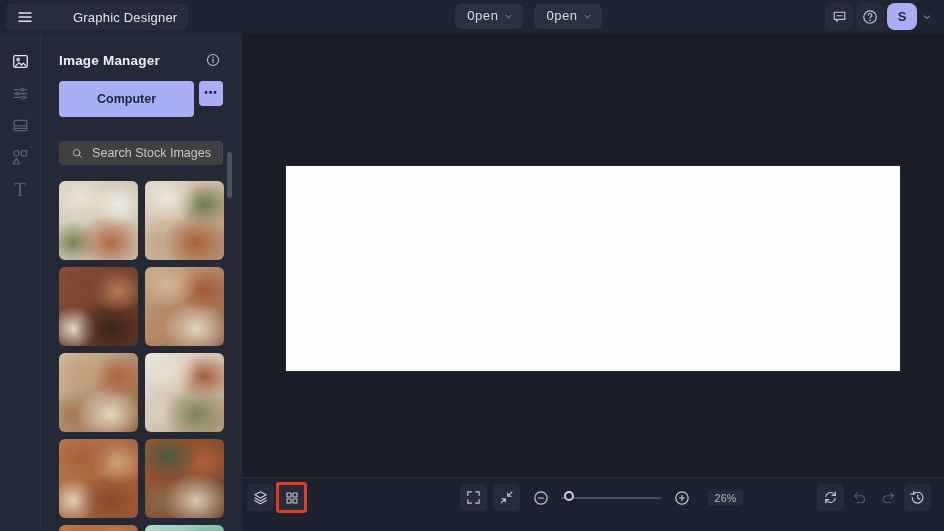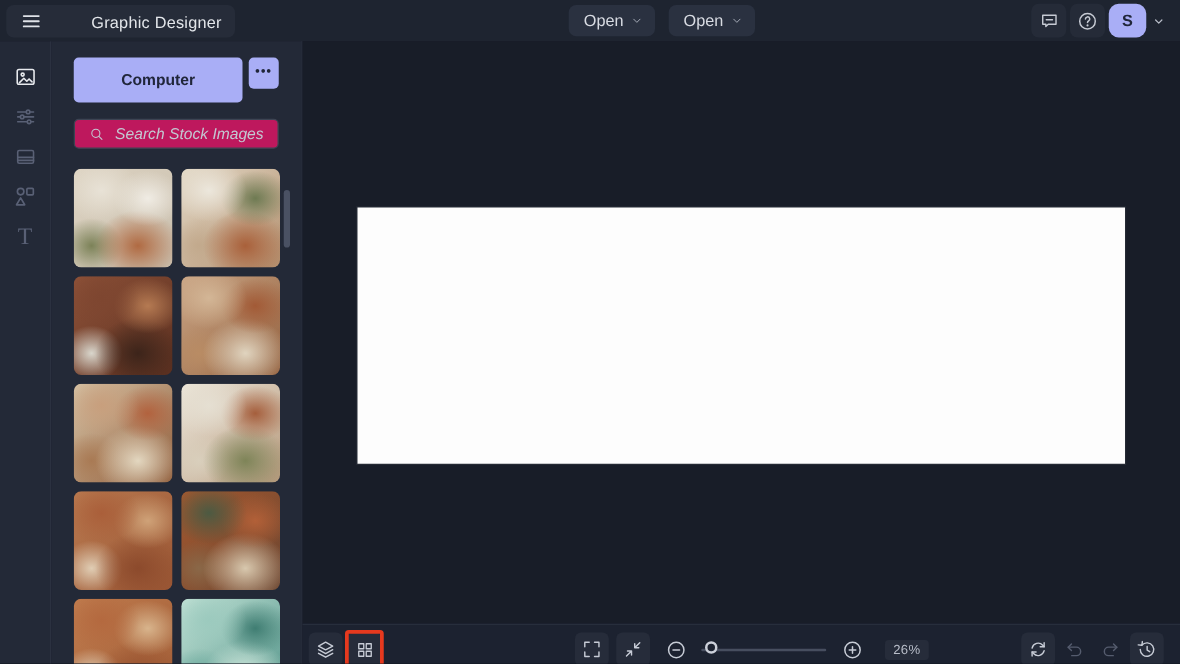--- a/index.html
+++ b/index.html
@@ -18,21 +18,21 @@
     position:relative; height:33px; background:#1e2430;
     display:flex; align-items:center;
   }
   .menu-group {
     position:absolute; left:5px; top:4px; height:26px;
     display:flex; align-items:center; gap:9px; padding:0 11px;
     background:#262c39; border-radius:6px; border:none; cursor:pointer;
     color:#dfe2e8;
   }
   .app-title { font-size:13px; color:#e3e6ea; letter-spacing:.2px;margin-left:30px; }
-  .tb-center { position:absolute; left:455px; top:4px; display:flex; gap:11px; }
+  .tb-center { position:absolute; left:455px; top:4px; display:flex; gap:11px;font-family:Liberation Mono, monospace; }
   .tb-btn {
     height:25px; padding:0 9px 0 12px; display:flex; align-items:center; gap:5px;
     background:#2a3140; border:none; border-radius:6px; color:#d8dbe2;
     font-size:13px; font-family:inherit; cursor:pointer;
   }
   .tb-btn .chev { color:#aeb3bf; }
   .tb-right { position:absolute; right:10px; top:3px; display:flex; align-items:center; gap:3px; }
   .icon-btn {
     width:28px; height:27px; display:flex; align-items:center; justify-content:center;
     background:#252b38; border:none; border-radius:6px; color:#c6cad3; cursor:pointer;
@@ -72,23 +72,23 @@
     flex:1; height:36px; border:none; border-radius:4px;
     background:var(--accent,#a9aef6); color:#20263a; font-size:12.5px; font-weight:bold;
     font-family:inherit; cursor:pointer;
   }
   .more-btn {
     width:24px; height:25px; border:none; border-radius:4px;
     background:var(--accent,#a9aef6); color:#20263a; font-size:10px; font-weight:bold;
     letter-spacing:1px; cursor:pointer; font-family:inherit; padding-bottom:2px;
   }
   .search-box {
-    margin-top:13px; height:24px; border:1px solid #3d4453; border-radius:4px;
-    background:#be185d; display:flex; align-items:center; justify-content:center;
-    gap:8px; color:#c3c8d2; cursor:text;font-style:italic;
+    margin-top:24px; height:24px; border:1px solid #3d4453; border-radius:4px;
+    background:#404040; display:flex; align-items:center; justify-content:center;
+    gap:8px; color:#c3c8d2; cursor:text;
   }
   .search-box span { font-size:12.5px; }
   .thumb-grid {
     margin-top:16px; display:grid; grid-template-columns:79px 79px;
     grid-auto-rows:79px; gap:7px;
   }
   .thumb { border-radius:6px; cursor:pointer; }
   .panel-scrollbar {
     position:absolute; right:9px; top:119px; width:5px; height:46px;
     border-radius:3px; background:#4a5163; cursor:grab;
@@ -96,21 +96,21 @@
 
   
   .stage { position:relative; flex:1; background:#181d28; }
   .canvas-artboard {
     position:absolute; left:44px; top:133px; width:614px; height:205px;
     background:#fdfdfd; box-shadow:0 0 0 1px rgba(255,255,255,.06);
   }
 
   
   .toolbar {
-    position:absolute; left:0; right:0; bottom:0; height:32px;
+    position:absolute; left:0; right:0; bottom:0; height:54px;
     background:#1c2230; border-top:1px solid #272e3c;
   }
   .tool-group { position:absolute; top:6px; display:flex; align-items:center; }
   .tg-left  { left:5px;  gap:4px; }
   .tg-center{ left:218px; }
   .tg-right { right:13px; gap:2px; }
   .tool-btn {
     width:27px; height:27px; border:none; border-radius:5px; background:#262c3a;
     color:#c7ccd6; display:flex; align-items:center; justify-content:center; cursor:pointer;
     position:relative; flex:none;
@@ -219,20 +219,30 @@
           <rect x="13.8" y="4.4" width="6.2" height="6.2" rx="1"></rect>
           <path d="M7.8 13.6l3.9 6.6H3.9z"></path>
         </svg>
       </button>
       <button class="side-item">
         <span class="t-glyph">T</span>
       </button>
     </nav>
 
     <aside class="panel">
+      <div class="panel-head">
+        <h1 class="panel-title">Image Manager</h1>
+        <button class="info-btn">
+          <svg class="ic" width="16" height="16" viewBox="0 0 24 24">
+            <circle cx="12" cy="12" r="8.3"></circle>
+              <path d="M12 11v5"></path>
+              <path d="M12 7.8h.01" stroke-width="2.2"></path>
+          </svg>
+        </button>
+      </div>
 
       <div class="btn-row">
         <button class="computer-btn">Computer</button>
         <button class="more-btn">•••</button>
       </div>
 
       <div class="search-box">
         <svg class="ic" width="13" height="13" viewBox="0 0 24 24">
           <circle cx="10.5" cy="10.5" r="6"></circle>
             <path d="M15 15l4.5 4.5"></path>

